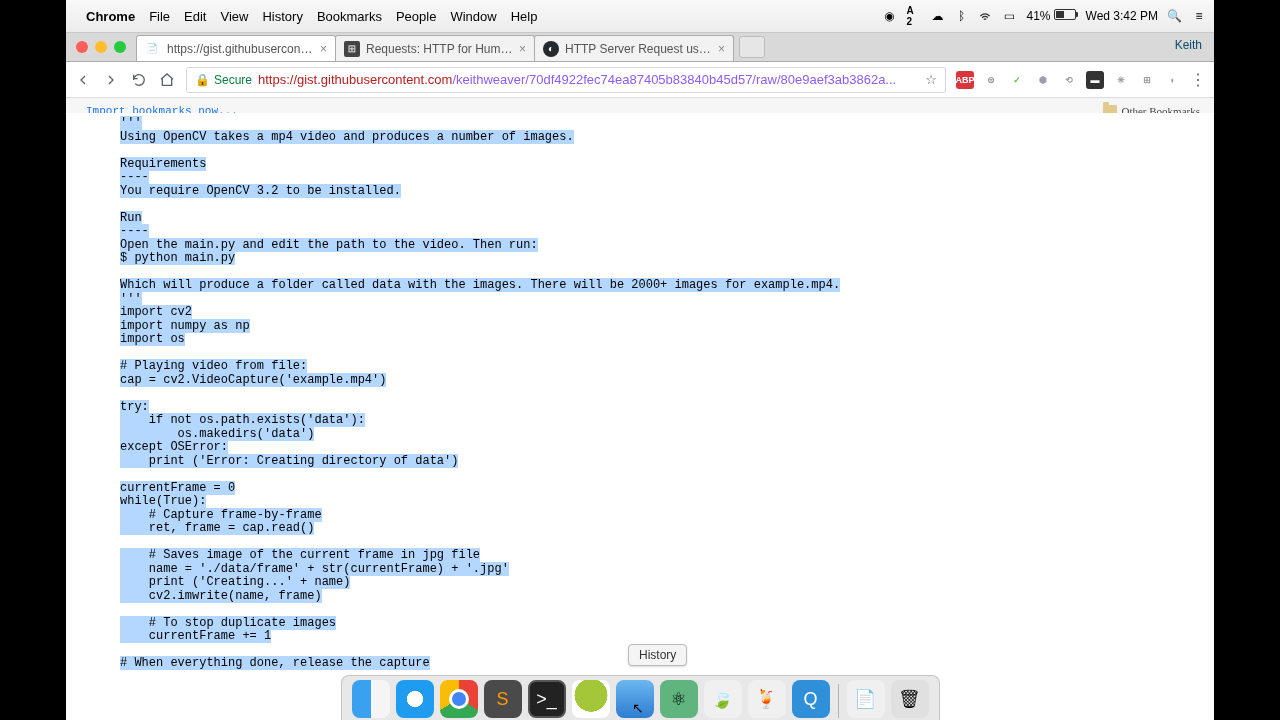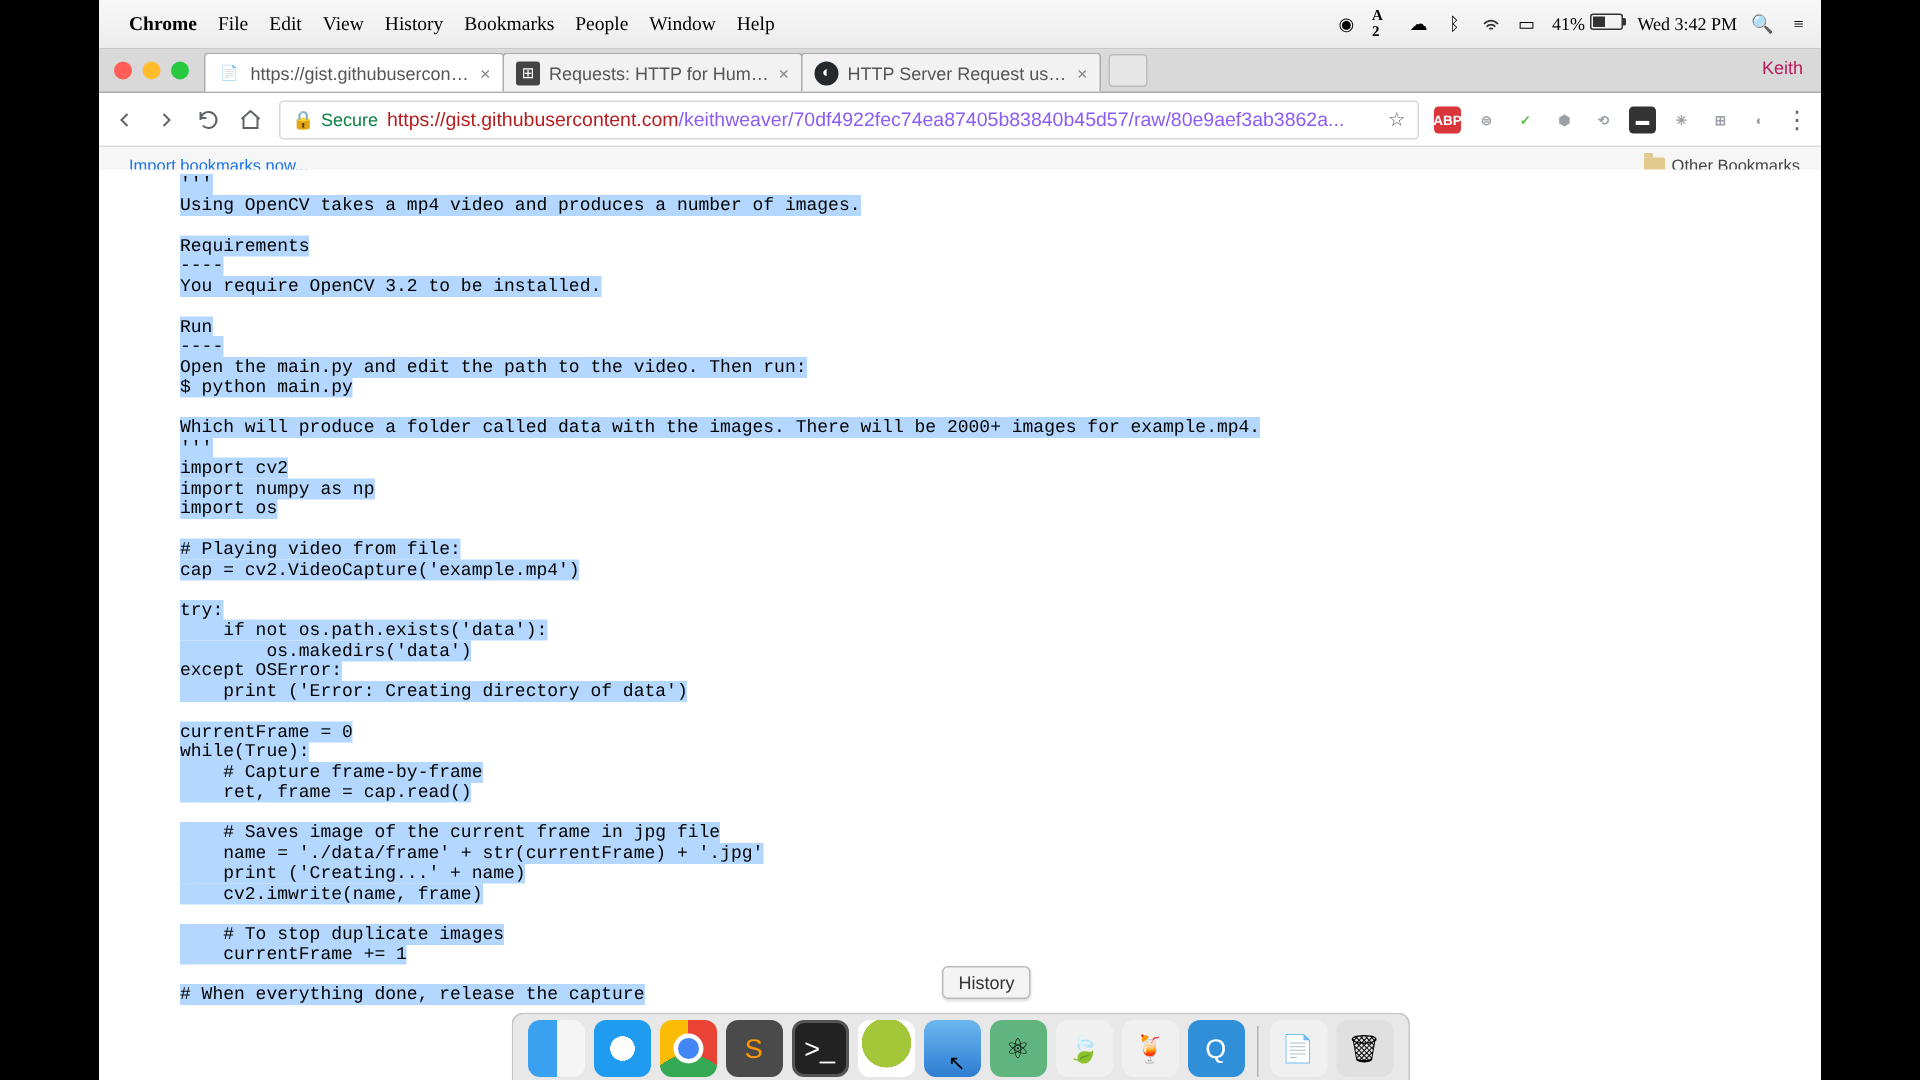--- a/index.html
+++ b/index.html
@@ -2,21 +2,21 @@
 <html><head>
 <meta charset="utf-8">
 <style>
 * { margin:0; padding:0; box-sizing:border-box; }
 body { width:1280px; height:720px; overflow:hidden; font-family:-apple-system,BlinkMacSystemFont,"Helvetica Neue",sans-serif; background:#000; }
 .letterbox { position:absolute; top:0; width:66px; height:720px; background:#000; }
 .letterbox.right { right:0; }
 .screen { position:absolute; left:66px; top:0; width:1148px; height:720px; background:#fff; }
 
 
-.menubar { height:22px; background:linear-gradient(#f8f8f8,#ececec); border-bottom:1px solid #c8c8c8; display:flex; align-items:center; font-size:13px; padding:16px 8px;font-family:Liberation Serif, serif; }
+.menubar { height:22px; background:linear-gradient(#f8f8f8,#ececec); border-bottom:1px solid #c8c8c8; display:flex; align-items:center; font-size:13px; padding:16px 8px; }
 .menubar .apple { font-size:14px; margin-right:12px; }
 .menubar .appname { font-weight:600; margin-right:14px; }
 .menubar .menu-item { margin-right:14px; }
 .status { margin-left:auto; display:flex; align-items:center; gap:10px; font-size:12px; }
 .status-icon { width:14px; height:14px; display:inline-flex; align-items:center; justify-content:center; }
 .batt { display:flex; gap:3px; }
 .batt-body { width:22px; height:11px; border:1px solid #333; border-radius:2px; position:relative; }
 .batt-body::after { content:""; position:absolute; right:-3px; top:2px; width:2px; height:5px; background:#333; border-radius:0 1px 1px 0; }
 .batt-fill { position:absolute; left:1px; top:1px; bottom:1px; width:41%; background:#333; }
 
@@ -26,42 +26,42 @@
 .traffic span { width:12px; height:12px; border-radius:50%; }
 .t-close { background:#ff5f56; }
 .t-min { background:#ffbd2e; }
 .t-max { background:#27c93f; }
 .tab { height:26px; background:#f2f2f2; border:1px solid #acacac; border-bottom:none; border-radius:3px 3px 0 0; display:flex; align-items:center; padding:0 8px; font-size:12px; color:#555; min-width:0; flex:0 0 200px; margin-right:-1px; overflow:hidden; white-space:nowrap; }
 .tab.active { background:#fff; z-index:2; }
 .tab .favicon { width:16px; height:16px; margin-right:6px; border-radius:2px; display:inline-flex; align-items:center; justify-content:center; font-size:10px; }
 .tab .tab-title { flex:1; overflow:hidden; text-overflow:ellipsis; }
 .tab .tab-close { margin-left:6px; color:#888; font-size:12px; }
 .newtab { width:26px; height:22px; background:#e6e6e6; border:1px solid #bcbcbc; border-radius:3px; margin-left:6px; align-self:center; }
-.user-badge { position:absolute; right:12px; top:5px; font-size:12px; color:#be185d; }
+.user-badge { position:absolute; right:12px; top:5px; font-size:12px; color:#0c4a6e; }
 
 
 .navbar { height:36px; background:#fff; border-bottom:1px solid #dcdcdc; display:flex; align-items:center; padding:0 8px; gap:10px; }
 .nav-btn { width:18px; height:18px; display:flex; align-items:center; justify-content:center; color:#5f6368; }
 .nav-btn svg { width:16px; height:16px; }
 .omnibox { flex:1; height:26px; border:1px solid #d7d7d7; border-radius:3px; display:flex; align-items:center; padding:0 8px; font-size:13px; overflow:hidden; }
 .secure { color:#0b8043; font-size:12px; display:flex; align-items:center; gap:4px; margin-right:6px; }
 .url { color:#333; white-space:nowrap; overflow:hidden; text-overflow:ellipsis; flex:1; }
 .url .host { color:#b91c1c; }
 .url .path { color:#8b5cf6; }
 .star { color:#5f6368; margin-left:8px; }
 .ext-icons { display:flex; gap:8px; align-items:center; }
 .ext { width:18px; height:18px; border-radius:3px; display:flex; align-items:center; justify-content:center; font-size:9px; font-weight:bold;text-align:right; }
 .abp { background:#d9353a; color:#fff; }
 .grey { color:#9aa0a6; }
 .menu-dots { color:#5f6368; font-size:16px; }
 
 
 .bookmarks { height:26px; background:#f6f6f6; border-bottom:1px solid #e3e3e3; display:flex; align-items:center; padding:0 14px; font-size:11px; color:#555; }
-.bookmarks a { color:#1a73e8; margin-left:6px; }
-.other-bm { margin-left:auto; display:flex; align-items:center; gap:4px; color:#444; }
+.bookmarks a { color:#1a73e8; margin-left:6px;font-family:Liberation Mono, monospace; }
+.other-bm { margin-left:auto; display:flex; align-items:center; gap:4px; color:#444;font-family:Liberation Serif, serif; }
 .folder-icon { width:14px; height:11px; background:#e2c98e; border-radius:1px; position:relative; }
 .folder-icon::before { content:""; position:absolute; top:-3px; left:0; width:6px; height:3px; background:#e2c98e; border-radius:1px 1px 0 0; }
 
 
 .content { position:absolute; top:113px; left:0; right:0; bottom:0; background:#fff; overflow:hidden;padding-left:48px; }
 .code { font-family:"Courier New",Courier,monospace; font-size:12px; line-height:13.5px; padding:4px 6px; white-space:pre; color:#000; }
 .sel { background:#b3d7ff; }
 
 
 .dock-wrap { position:absolute; bottom:0; left:0; right:0; display:flex; justify-content:center; pointer-events:none; }

